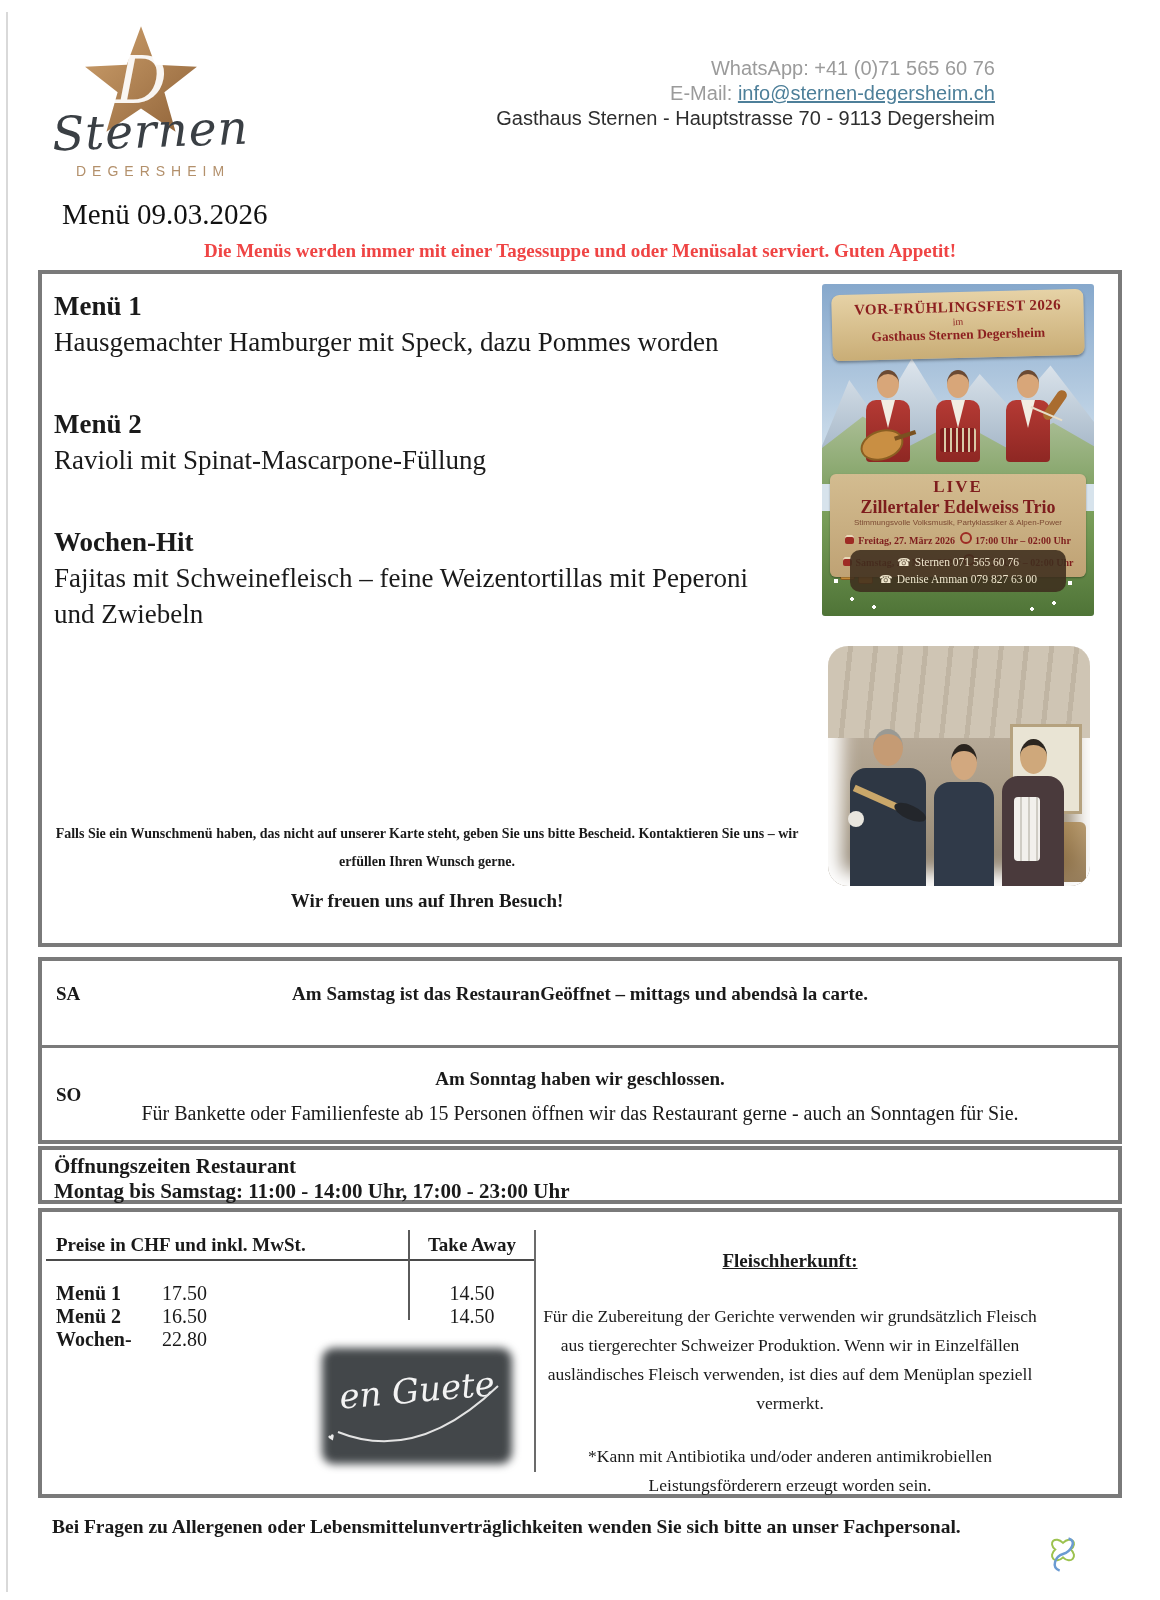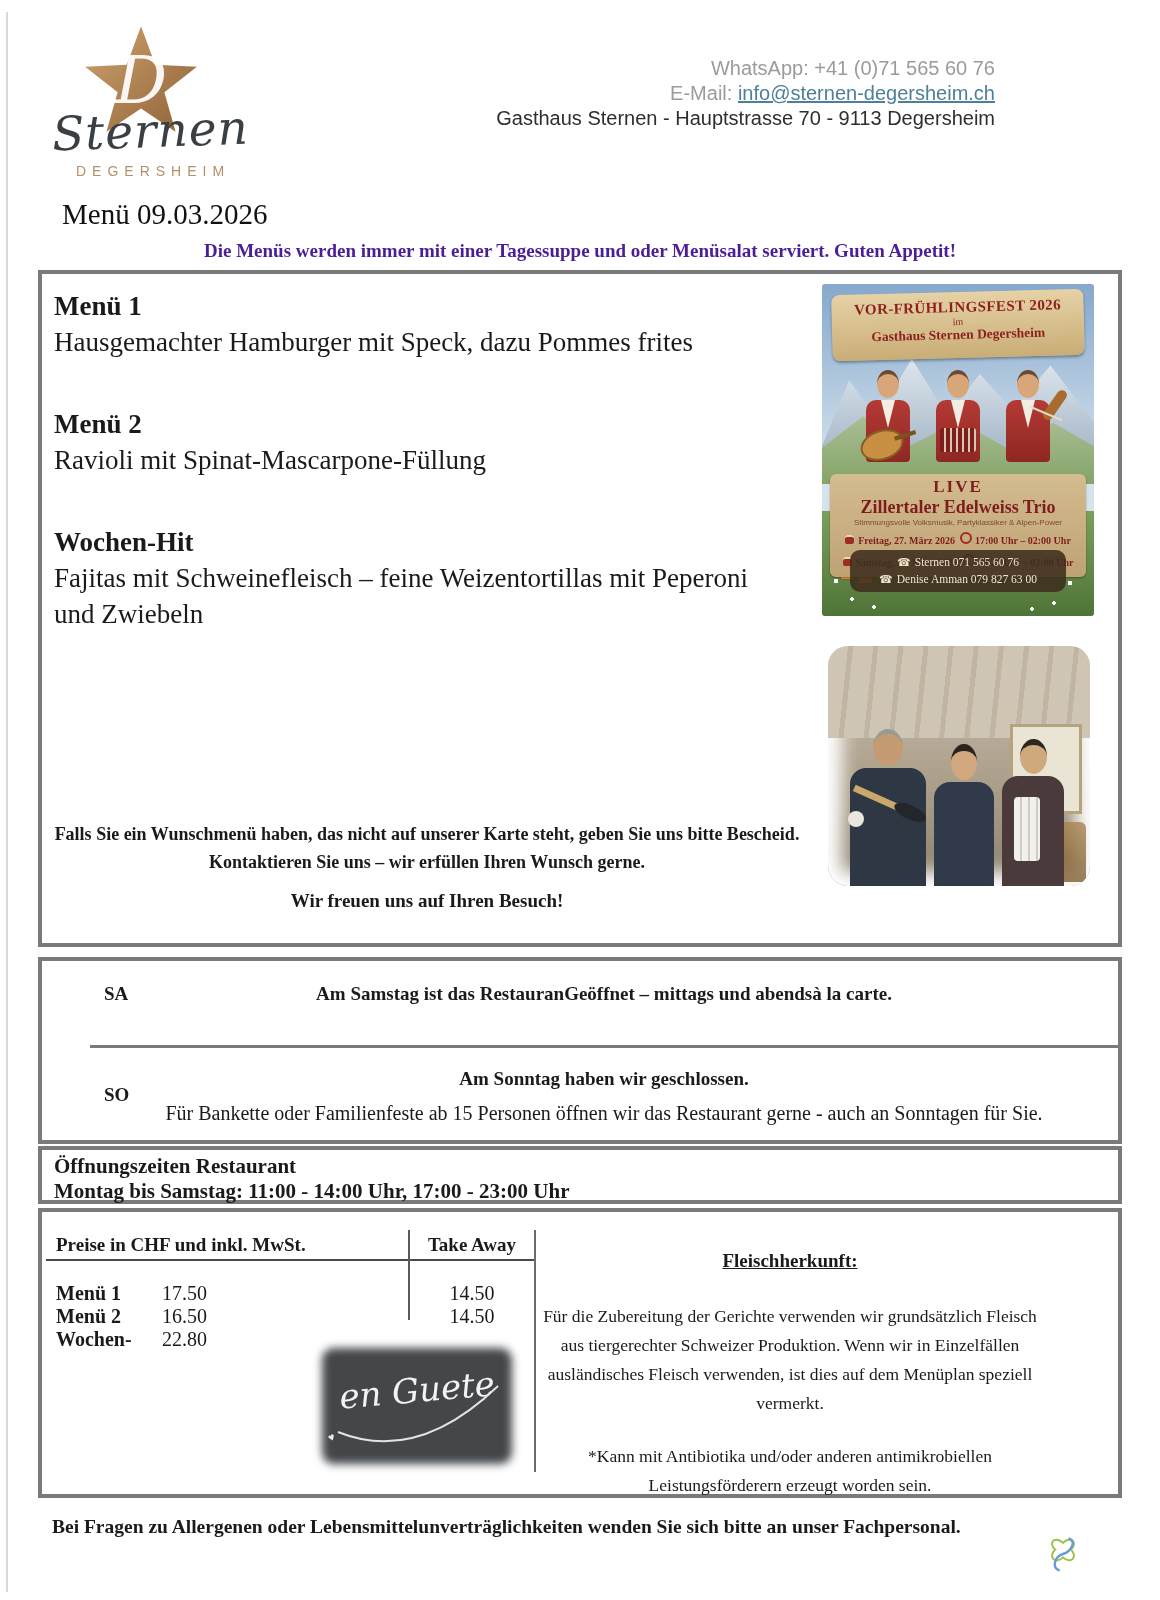--- a/index.html
+++ b/index.html
@@ -16,33 +16,33 @@
               color:#b3906b;margin:6px 0 0 24px;}
   .contact{position:absolute;top:56px;right:165px;text-align:right;
            font-family:"Liberation Sans",sans-serif;font-size:20px;line-height:25px;}
   .contact .gray{color:#9b9b9b;}
   .contact .dark{color:#2e2e2e;}
   .contact a{color:#4d7f99;text-decoration:underline;}
 
   
   .menu-date{position:absolute;left:62px;top:198px;font-size:29px;color:#111;}
   .serve-note{position:absolute;left:0;top:240px;width:1160px;text-align:center;
-              font-weight:bold;font-size:19px;color:#4c1d95;}
+              font-weight:bold;font-size:19px;color:#ef4444;}
 
   
   .gbox{position:absolute;left:38px;width:1084px;border:4px solid #7a7a7a;box-sizing:border-box;background:#fff;}
 
   
   .main-box{top:270px;height:677px;}
   .menu-col{position:absolute;left:12px;top:14px;width:740px;}
   .menu-item{margin-bottom:46px;}
   .menu-title{font-weight:bold;font-size:27px;line-height:36px;}
   .menu-desc{font-size:27px;line-height:36px;}
   .wish-note{position:absolute;left:10px;top:546px;width:750px;text-align:center;
-             font-weight:bold;font-size:18px;line-height:28px;}
+             font-weight:bold;font-size:14px;line-height:28px;}
   .visit-note{position:absolute;left:10px;top:616px;width:750px;text-align:center;
               font-weight:bold;font-size:19px;}
 
   
   .poster{position:absolute;left:780px;top:10px;width:272px;height:332px;overflow:hidden;border-radius:3px;
           background:linear-gradient(180deg,#86a8cc 0%,#c6d8e8 45%,#d7e3ec 60%);}
   .mtn1{position:absolute;top:60px;left:0;right:0;height:120px;background:linear-gradient(180deg,#e7edf3,#9fb2c4);
         clip-path:polygon(0 85%,10% 30%,20% 62%,33% 12%,46% 60%,58% 25%,70% 55%,84% 18%,100% 65%,100% 100%,0 100%);}
   .mtn2{position:absolute;top:110px;left:0;right:0;height:90px;background:linear-gradient(180deg,#b7c6a4,#84a468);
         clip-path:polygon(0 60%,15% 25%,32% 58%,50% 30%,68% 60%,85% 32%,100% 58%,100% 100%,0 100%);}
@@ -110,21 +110,21 @@
   .pan::after{content:"";position:absolute;right:-26px;top:-4px;width:34px;height:14px;background:#23262b;border-radius:50%;}
   .glove{position:absolute;left:0;top:82px;width:16px;height:16px;background:#e9e6df;border-radius:50%;}
   .p2{left:104px;width:64px;} .p2 .p-head{width:26px;height:29px;background:#d2a87f;border-top:7px solid #2a241e;}
   .p2 .p-body{width:60px;height:104px;background:#303a49;}
   .p3{left:172px;width:66px;} .p3 .p-head{width:27px;height:29px;background:#cfa87b;border-top:6px solid #2c2620;}
   .p3 .p-body{width:62px;height:110px;background:#4a3a3c;}
   .towels{position:absolute;left:14px;top:58px;width:26px;height:64px;border-radius:4px;
           background:repeating-linear-gradient(90deg,#f2f0ec 0 6px,#cfccc4 6px 8px);}
 
   
-  .days-box{top:957px;height:187px;padding-left:48px;}
+  .days-box{top:957px;height:187px;}
   .day-row{position:relative;}
   .row-sa{height:84px;border-bottom:3px solid #7a7a7a;}
   .row-so{height:92px;}
   .day-label{position:absolute;left:14px;top:22px;font-weight:bold;font-size:19px;}
   .row-so .day-label{top:36px;}
   .day-text{text-align:center;padding-top:22px;font-weight:bold;font-size:19px;}
   .row-so .day-text{padding-top:20px;}
   .day-sub{text-align:center;font-size:20px;margin-top:12px;}
 
   
@@ -187,21 +187,21 @@
     <div class="dark">Gasthaus Sternen - Hauptstrasse 70 - 9113 Degersheim</div>
   </div>
 
   <div class="menu-date">Menü 09.03.2026</div>
   <div class="serve-note">Die Menüs werden immer mit einer Tagessuppe und oder Menüsalat serviert. Guten Appetit!</div>
 
   <div class="gbox main-box">
     <div class="menu-col">
       <div class="menu-item">
         <div class="menu-title">Menü 1</div>
-        <div class="menu-desc">Hausgemachter Hamburger mit Speck, dazu Pommes frites</div>
+        <div class="menu-desc">Hausgemachter Hamburger mit Speck, dazu Pommes worden</div>
       </div>
       <div class="menu-item">
         <div class="menu-title">Menü 2</div>
         <div class="menu-desc">Ravioli mit Spinat-Mascarpone-Füllung</div>
       </div>
       <div class="menu-item">
         <div class="menu-title">Wochen-Hit</div>
         <div class="menu-desc">Fajitas mit Schweinefleisch – feine Weizentortillas mit Peperoni und Zwiebeln</div>
       </div>
     </div>

